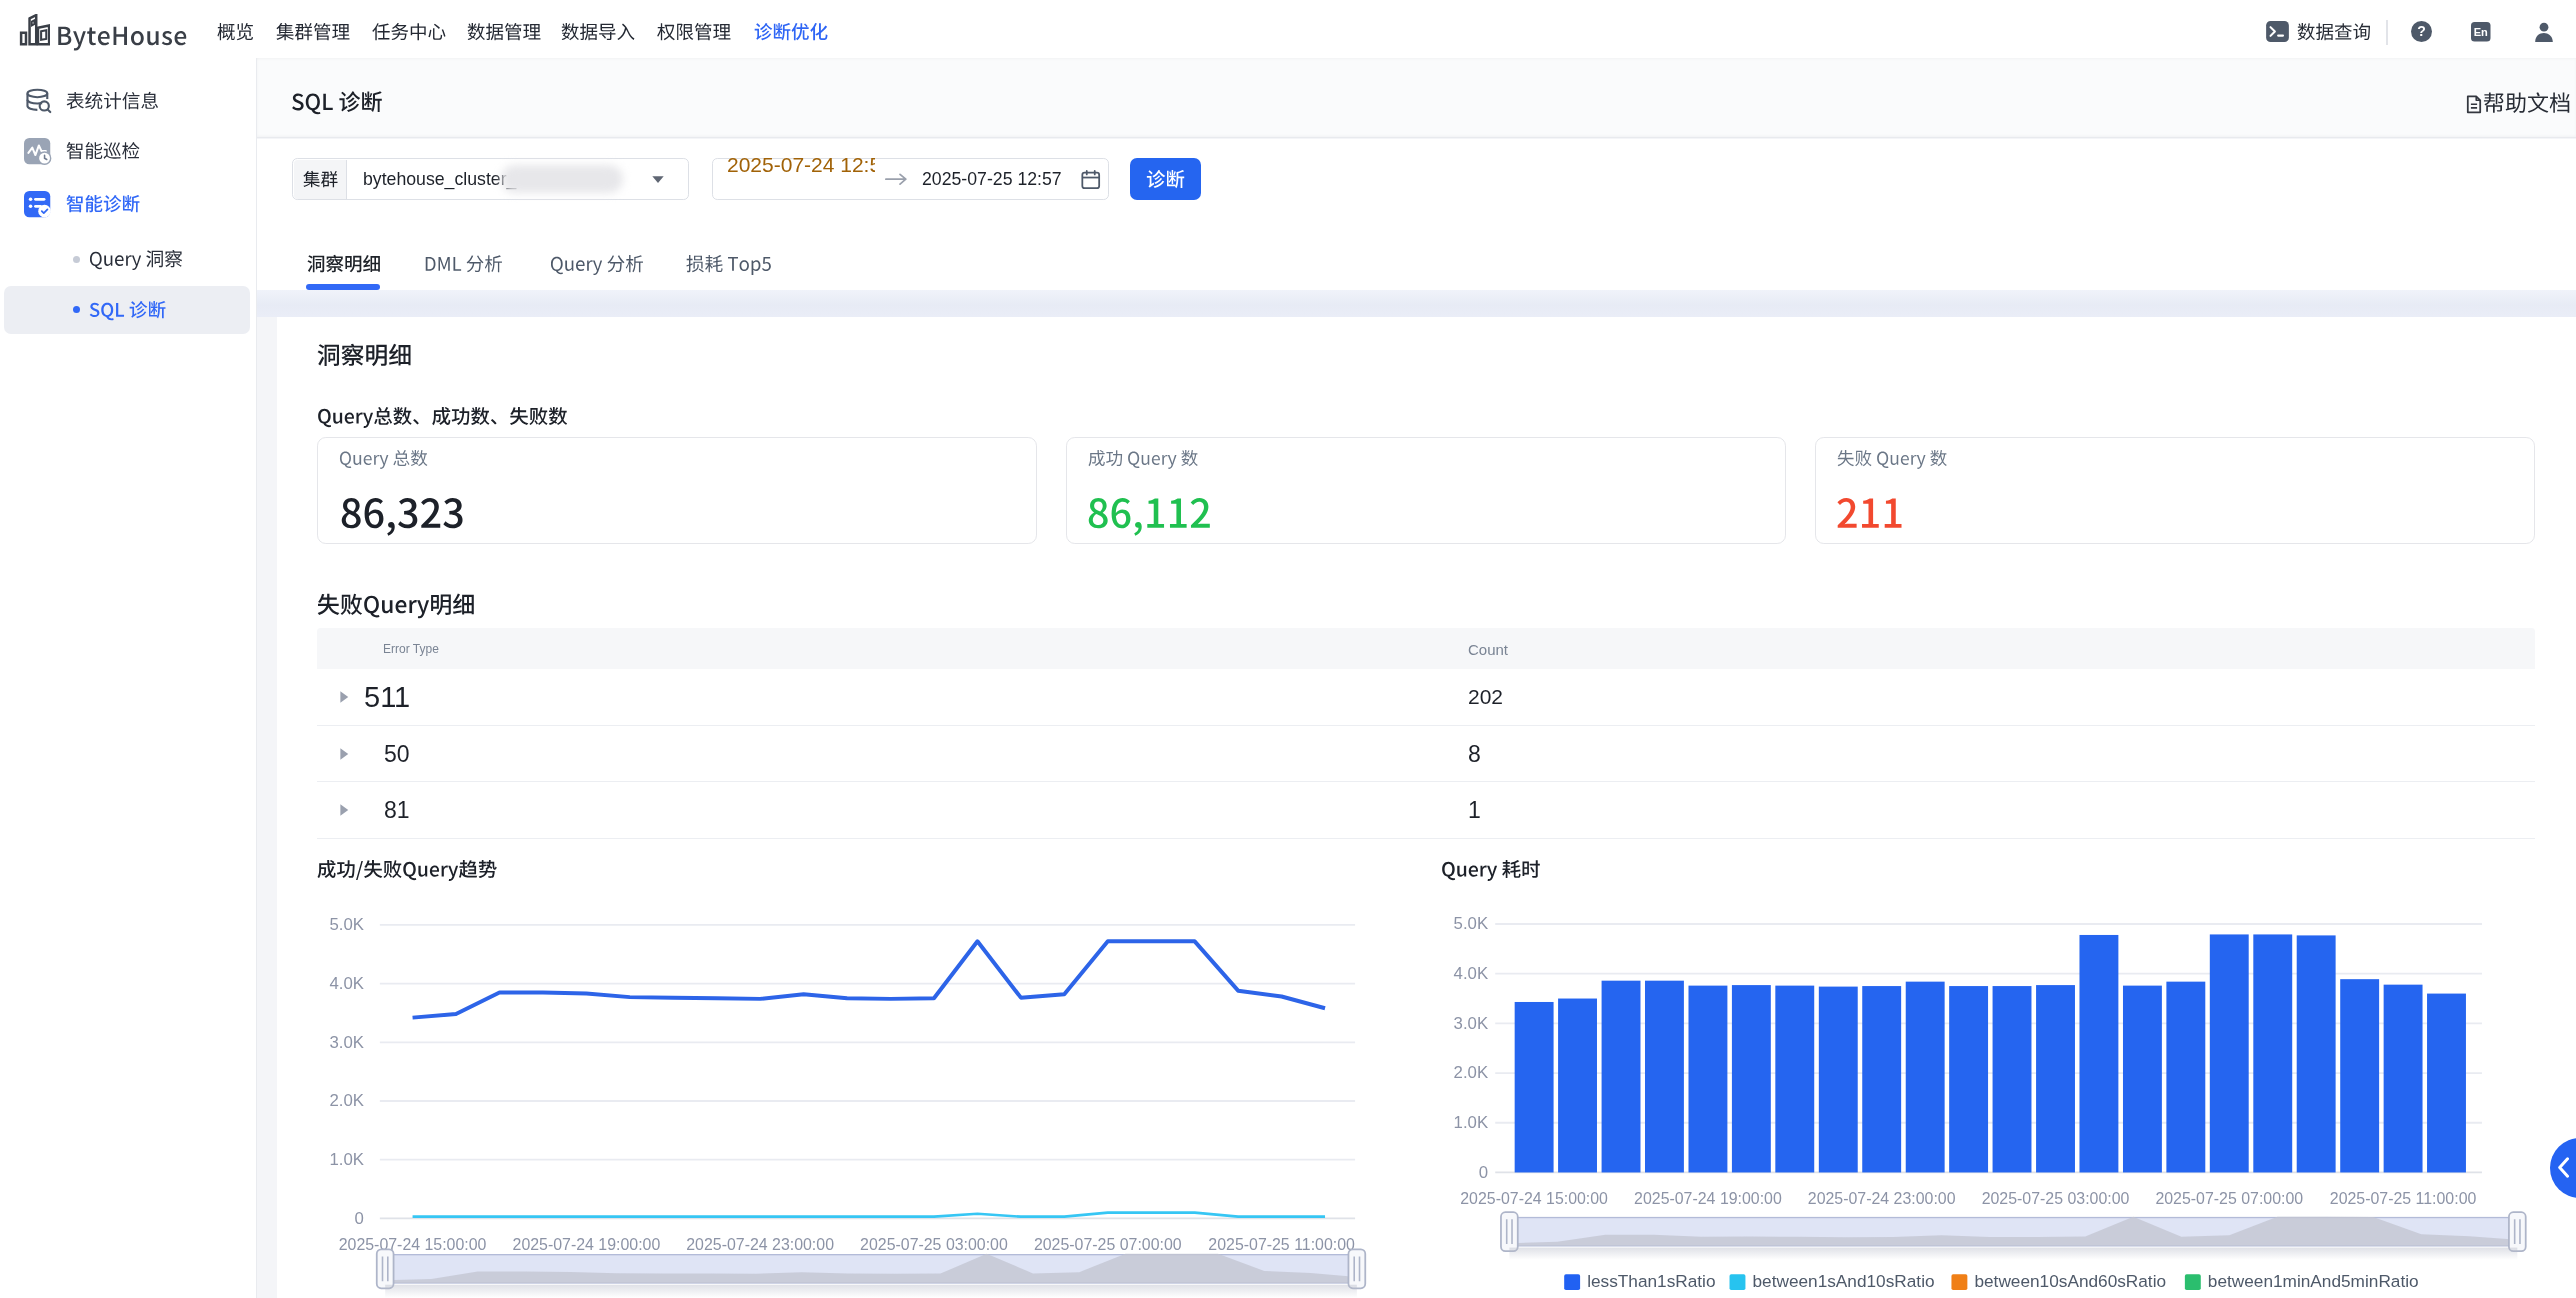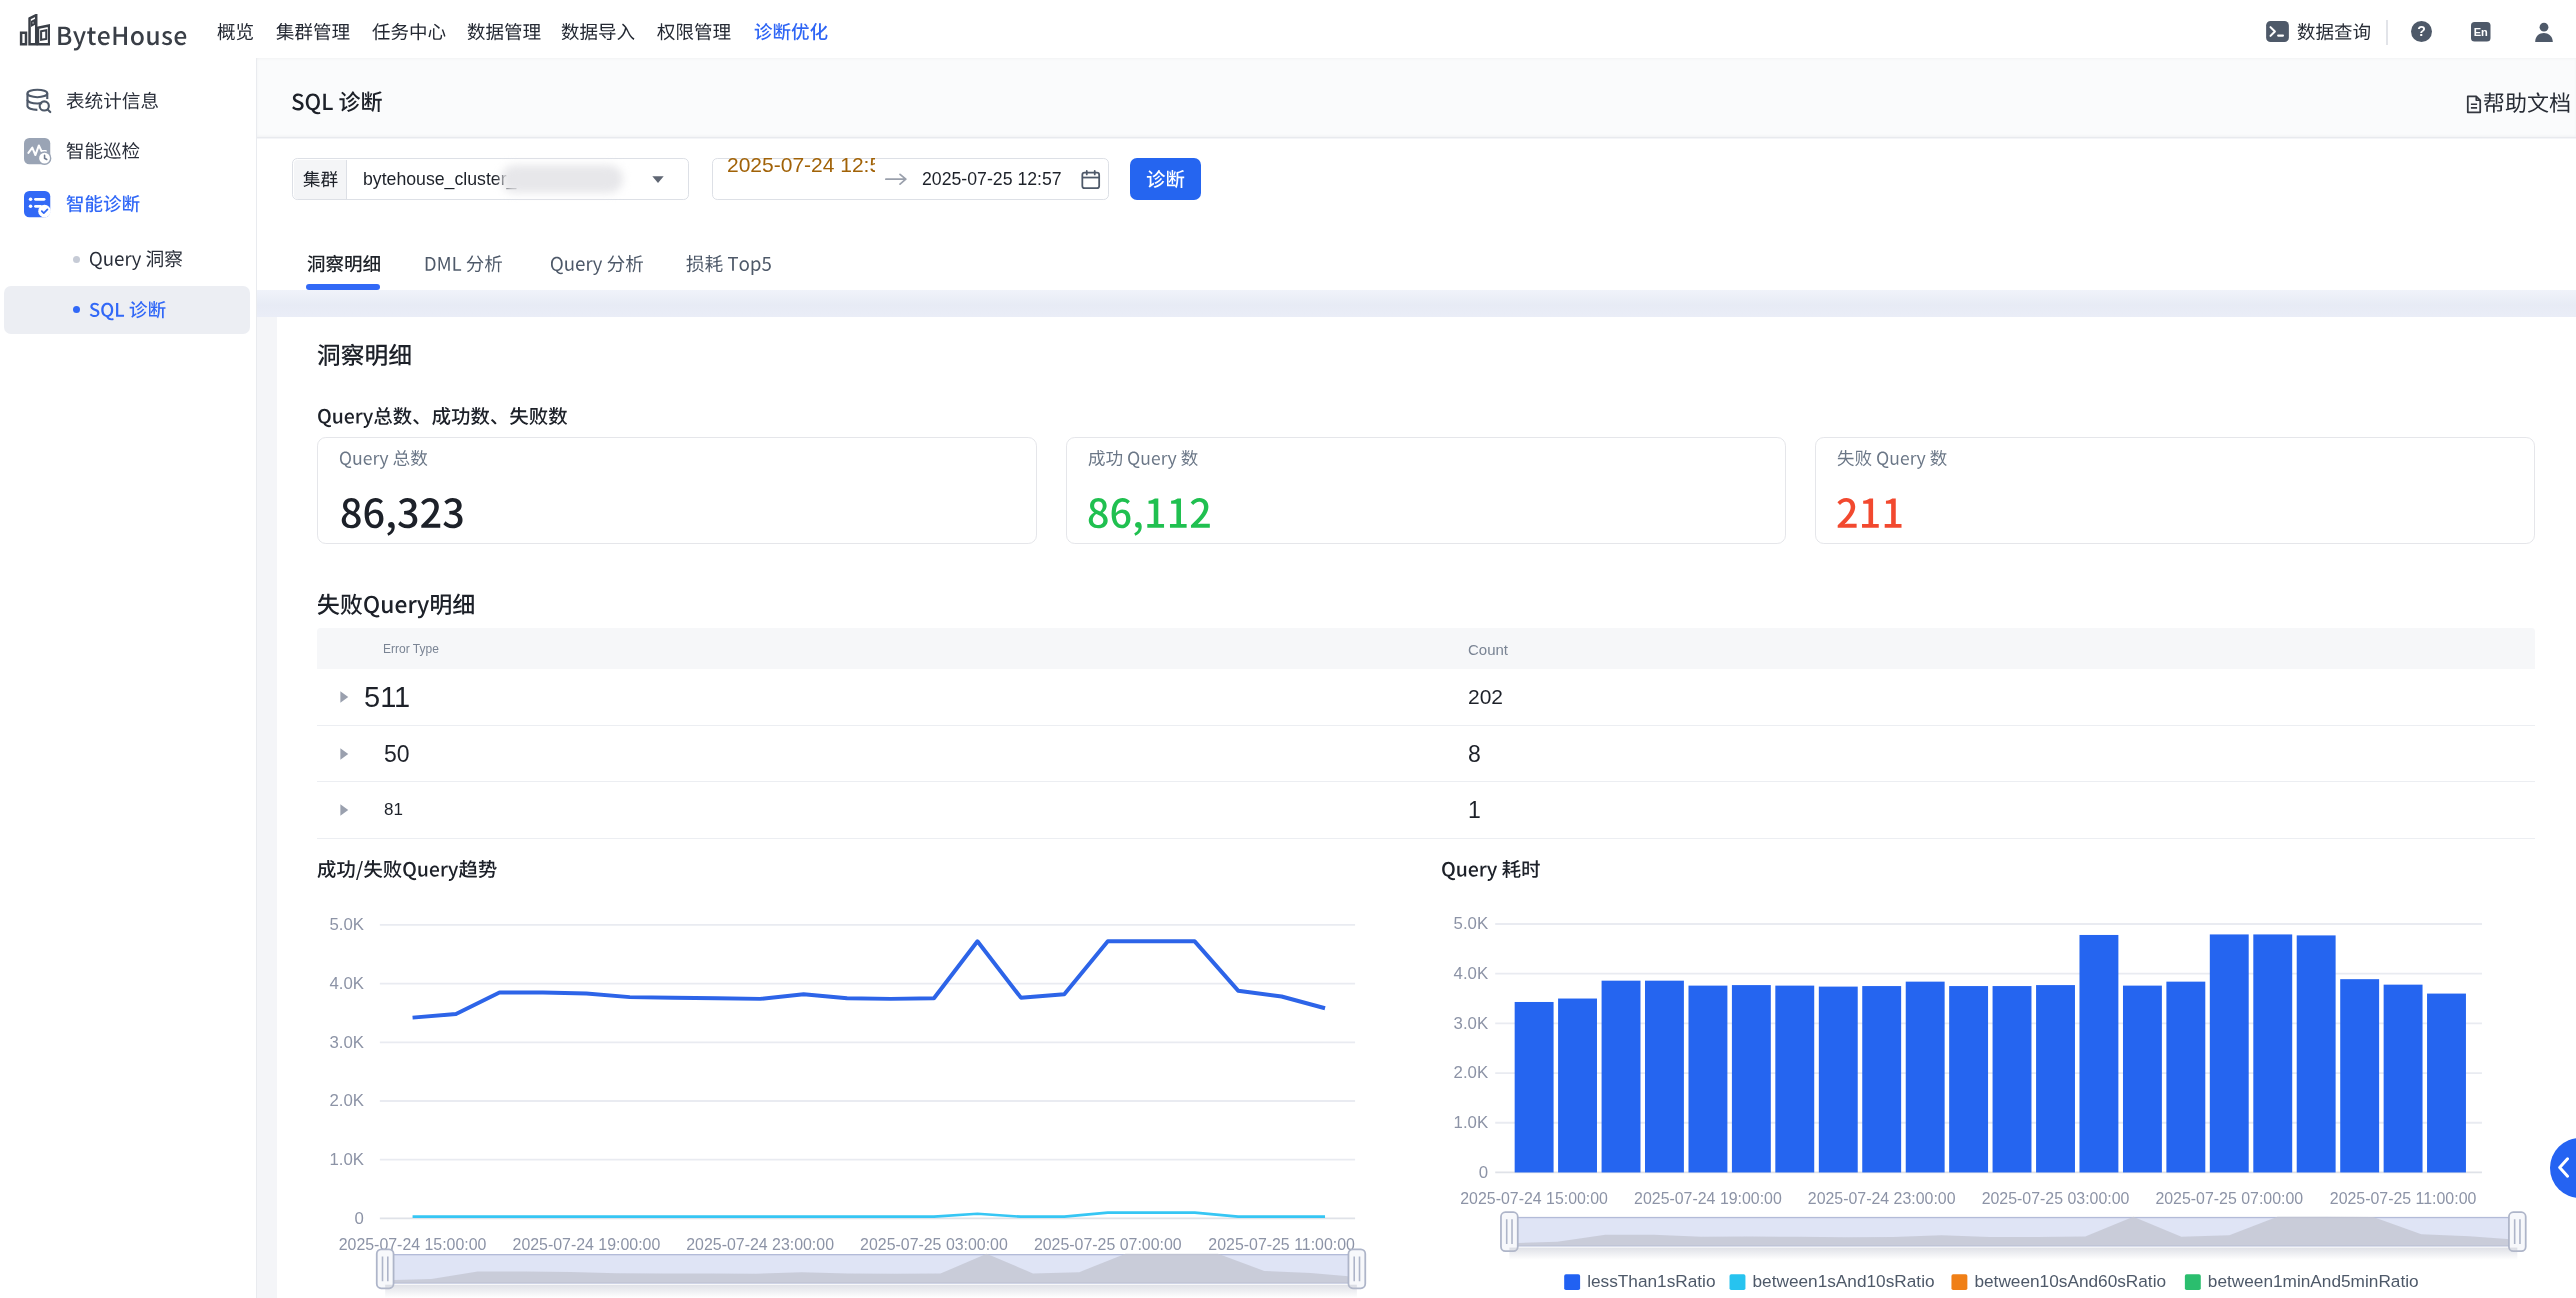--- a/index.html
+++ b/index.html
@@ -199,21 +199,21 @@
 <div class="abs" style="left:317px;top:725px;width:2218px;height:57px;border-bottom:1.8px solid #eceef2"></div>
 <svg class="abs" style="left:339px;top:747px" width="10.6" height="14" viewBox="0 0 12 16">
     <path d="M1.5 1.5 L10.5 8 L1.5 14.5 Z" fill="#9aa0ae"></path>
   </svg>
 <div class="abs" style="left:384px;top:740px;font-size:23px;line-height:28px;color:#1d2129">50</div>
 <div class="abs" style="left:1468px;top:740px;font-size:23px;line-height:28px;color:#1d2129">8</div>
 <div class="abs" style="left:317px;top:782px;width:2218px;height:57px;border-bottom:1.8px solid #eceef2"></div>
 <svg class="abs" style="left:339px;top:803px" width="10.6" height="14" viewBox="0 0 12 16">
     <path d="M1.5 1.5 L10.5 8 L1.5 14.5 Z" fill="#9aa0ae"></path>
   </svg>
-<div class="abs" style="left:384px;top:796px;font-size:17px;line-height:28px;color:#1d2129">81</div>
+<div class="abs" style="left:384px;top:796px;font-size:23px;line-height:28px;color:#1d2129">81</div>
 <div class="abs" style="left:1468px;top:796px;font-size:23px;line-height:28px;color:#1d2129">1</div>
 <svg style="position:absolute;left:316px;top:857px" width="182" height="26.5" viewBox="0 0 206 30">
     <path transform="translate(1 22)" d="M11.7 -18.5C11.7 -17.4 11.7 -16.2 11.8 -15H2.6V-8.7C2.6 -5.9 2.5 -2 0.7 0.6C1.2 0.9 2.1 1.6 2.4 2C4.4 -0.8 4.8 -5.2 4.8 -8.4H8.3C8.3 -5.1 8.1 -3.8 7.9 -3.5C7.7 -3.3 7.5 -3.2 7.2 -3.2C6.8 -3.2 6 -3.2 5.1 -3.3C5.4 -2.8 5.6 -2 5.6 -1.4C6.7 -1.3 7.7 -1.3 8.2 -1.4C8.9 -1.5 9.3 -1.6 9.7 -2.1C10.1 -2.8 10.3 -4.7 10.4 -9.5C10.4 -9.7 10.4 -10.3 10.4 -10.3H4.8V-13H11.9C12.2 -9.5 12.7 -6.3 13.5 -3.8C12.1 -2.2 10.5 -0.9 8.6 0C9.1 0.4 9.9 1.3 10.2 1.8C11.7 0.8 13.1 -0.3 14.3 -1.6C15.4 0.4 16.7 1.7 18.3 1.7C20.1 1.7 20.9 0.7 21.2 -3.3C20.6 -3.5 19.9 -3.9 19.4 -4.4C19.3 -1.6 19 -0.4 18.4 -0.4C17.5 -0.4 16.6 -1.6 15.9 -3.5C17.5 -5.6 18.8 -8.1 19.7 -11L17.6 -11.5C17 -9.5 16.2 -7.6 15.1 -6C14.6 -8 14.3 -10.4 14.1 -13H21V-15H18.7L19.8 -16.2C19 -16.9 17.3 -18 16 -18.6L14.7 -17.4C15.9 -16.7 17.3 -15.8 18.2 -15H13.9C13.9 -16.2 13.9 -17.4 13.9 -18.5Z M22.7 -4.2 23.2 -2.1C25.6 -2.7 28.8 -3.6 31.7 -4.5L31.5 -6.5L28.2 -5.6V-14.1H31.2V-16.1H23V-14.1H26.1V-5C24.8 -4.7 23.7 -4.4 22.7 -4.2ZM34.9 -18.2C34.9 -16.7 34.9 -15.1 34.8 -13.7H31.4V-11.7H34.8C34.5 -6.5 33.3 -2.2 28.8 0.2C29.3 0.6 29.9 1.3 30.2 1.9C35.2 -1 36.5 -5.8 36.9 -11.7H40.6C40.3 -4.3 40 -1.4 39.4 -0.7C39.2 -0.4 39 -0.4 38.5 -0.4C38.1 -0.4 36.9 -0.4 35.6 -0.5C36 0.1 36.2 1 36.3 1.6C37.5 1.6 38.7 1.6 39.5 1.6C40.3 1.5 40.8 1.3 41.3 0.6C42.1 -0.5 42.4 -3.7 42.7 -12.7C42.7 -13 42.7 -13.7 42.7 -13.7H36.9C37 -15.1 37 -16.7 37 -18.2Z M44.3 4H46L52.1 -17.6H50.4Z M62.4 -18.6V-14.9H58.7C59 -15.8 59.4 -16.8 59.7 -17.8L57.5 -18.3C56.7 -15.4 55.4 -12.5 53.7 -10.7C54.3 -10.4 55.3 -9.9 55.7 -9.6C56.4 -10.4 57.1 -11.5 57.7 -12.8H62.4V-11.7C62.4 -10.7 62.3 -9.7 62.2 -8.8H53.7V-6.7H61.7C60.7 -4 58.4 -1.6 53.4 0C53.8 0.5 54.4 1.3 54.7 1.8C60 0.1 62.5 -2.6 63.7 -5.6C65.4 -1.8 68.2 0.7 72.7 1.8C73 1.3 73.6 0.4 74.1 -0.1C69.7 -1 66.9 -3.3 65.4 -6.7H73.5V-8.8H64.4C64.5 -9.7 64.6 -10.7 64.6 -11.7V-12.8H71.6V-14.9H64.6V-18.6Z M79.6 -14.3V-8.4C79.6 -5.6 79.3 -1.7 75.3 0.5C75.8 0.8 76.3 1.5 76.6 1.8C80.8 -0.8 81.4 -5 81.4 -8.3V-14.3ZM80.9 -2.7C81.8 -1.4 83 0.3 83.6 1.3L85.1 0.3C84.5 -0.7 83.3 -2.4 82.4 -3.6ZM76.4 -17.5V-4H78.1V-15.6H82.8V-4.1H84.6V-17.5ZM88.5 -12.8H92.3C92 -9.7 91.3 -7.1 90.3 -5.1C89.2 -6.9 88.4 -8.9 87.8 -11.1C88.1 -11.6 88.3 -12.2 88.5 -12.8ZM88.2 -18.4C87.5 -15 86.3 -11.7 84.7 -9.5C85.1 -9.1 85.7 -8.2 86 -7.8C86.2 -8.1 86.5 -8.5 86.7 -8.9C87.4 -6.8 88.2 -5 89.3 -3.3C88.2 -1.7 86.8 -0.5 85.1 0.3C85.5 0.6 86.1 1.4 86.4 1.8C87.9 1 89.3 -0.2 90.4 -1.8C91.6 -0.3 93 0.9 94.6 1.8C94.9 1.3 95.5 0.6 95.9 0.3C94.2 -0.6 92.7 -1.8 91.5 -3.4C92.7 -5.8 93.6 -8.9 94.1 -12.8H95.5V-14.7H89.2C89.5 -15.8 89.8 -16.9 90 -18Z M104.9 -1.8C102.2 -1.8 100.5 -4.2 100.5 -8.2C100.5 -11.9 102.2 -14.3 104.9 -14.3C107.6 -14.3 109.3 -11.9 109.3 -8.2C109.3 -4.2 107.6 -1.8 104.9 -1.8ZM110 4.2C111 4.2 111.9 4 112.5 3.8L112 1.8C111.5 2 110.9 2.1 110.2 2.1C108.6 2.1 107.1 1.5 106.4 0.2C109.7 -0.5 111.9 -3.6 111.9 -8.2C111.9 -13.4 109.1 -16.5 104.9 -16.5C100.7 -16.5 97.8 -13.4 97.8 -8.2C97.8 -3.5 100.2 -0.4 103.7 0.2C104.7 2.5 106.8 4.2 110 4.2Z M118.6 0.3C120.3 0.3 121.5 -0.5 122.6 -1.8H122.6L122.8 0H124.9V-12.1H122.4V-3.7C121.4 -2.4 120.6 -1.9 119.5 -1.9C118.1 -1.9 117.5 -2.7 117.5 -4.8V-12.1H114.9V-4.5C114.9 -1.4 116 0.3 118.6 0.3Z M133.8 0.3C135.3 0.3 136.8 -0.2 137.9 -1L137 -2.6C136.1 -2 135.2 -1.7 134.1 -1.7C132 -1.7 130.5 -3.1 130.3 -5.4H138.2C138.3 -5.7 138.3 -6.2 138.3 -6.7C138.3 -10.1 136.6 -12.4 133.4 -12.4C130.6 -12.4 127.9 -10 127.9 -6C127.9 -2 130.5 0.3 133.8 0.3ZM130.3 -7.1C130.6 -9.3 131.9 -10.4 133.4 -10.4C135.2 -10.4 136.1 -9.2 136.1 -7.1Z M141.2 0H143.7V-7.5C144.5 -9.5 145.6 -10.1 146.6 -10.1C147.1 -10.1 147.4 -10.1 147.9 -9.9L148.3 -12.2C147.9 -12.3 147.6 -12.4 147 -12.4C145.6 -12.4 144.4 -11.5 143.5 -9.9H143.5L143.2 -12.1H141.2Z M150.7 5.1C153.3 5.1 154.5 3.3 155.5 0.7L159.9 -12.1H157.5L155.5 -5.9C155.2 -4.8 154.9 -3.6 154.6 -2.5H154.5C154.1 -3.6 153.7 -4.8 153.4 -5.9L151.1 -12.1H148.6L153.4 -0.1L153.1 0.7C152.7 2 151.9 3 150.6 3C150.3 3 149.9 2.9 149.7 2.8L149.2 4.8C149.6 5 150.1 5.1 150.7 5.1Z M173.8 -14.8H177.3C176.9 -14 176.4 -13 175.9 -12.1H172.1C172.8 -12.9 173.4 -13.9 173.8 -14.8ZM171.8 -8.2V-6.5H178.2V-4.4H171V-2.6H180.2V-12.1H178C178.7 -13.4 179.4 -14.9 179.9 -16.2L178.6 -16.7L178.3 -16.5H174.6L175.2 -17.9L173.2 -18.2C172.6 -16.4 171.5 -14.1 169.8 -12.4C170.3 -12.2 171 -11.6 171.3 -11.2L171.5 -11.4V-10.2H178.2V-8.2ZM162.4 -8.3C162.3 -4.6 162.1 -1.3 160.8 0.7C161.2 1 162 1.6 162.3 1.9C163.1 0.7 163.5 -0.7 163.8 -2.5C165.7 0.7 168.8 1.3 173.3 1.3H180.8C180.9 0.6 181.3 -0.3 181.6 -0.8C180.1 -0.7 174.5 -0.7 173.3 -0.7C171 -0.7 169.2 -0.8 167.7 -1.5V-5.2H170.5V-7H167.7V-9.7H170.6V-11.6H167.3V-13.9H170.1V-15.8H167.3V-18.6H165.3V-15.8H162.1V-13.9H165.3V-11.6H161.3V-9.7H165.7V-2.8C165.1 -3.4 164.6 -4.2 164.1 -5.3C164.2 -6.2 164.3 -7.2 164.3 -8.2Z M186.7 -18.6V-16.5H183.5V-14.7H186.7V-12.8L183.2 -12.4L183.6 -10.5L186.7 -11V-9.5C186.7 -9.2 186.6 -9.1 186.3 -9.1C186 -9.1 185.1 -9.1 184.1 -9.1C184.4 -8.6 184.6 -7.9 184.7 -7.4C186.2 -7.4 187.1 -7.4 187.7 -7.7C188.4 -8 188.6 -8.5 188.6 -9.4V-11.3L191.4 -11.7L191.4 -13.6L188.6 -13.1V-14.7H191.3V-16.5H188.6V-18.6ZM191.3 -7.7C191.2 -7.2 191.2 -6.7 191.1 -6.2H184.1V-4.4H190.5C189.5 -2.3 187.6 -0.8 183.1 0.1C183.5 0.5 184 1.3 184.2 1.9C189.6 0.7 191.7 -1.5 192.7 -4.4H199C198.8 -1.9 198.4 -0.7 198 -0.4C197.8 -0.2 197.5 -0.1 197.1 -0.1C196.5 -0.1 195.1 -0.2 193.7 -0.3C194 0.2 194.3 1 194.3 1.6C195.7 1.7 197.1 1.7 197.8 1.6C198.7 1.6 199.2 1.5 199.8 0.9C200.5 0.2 200.9 -1.5 201.3 -5.4C201.3 -5.7 201.3 -6.2 201.3 -6.2H193.2L193.5 -7.7H192.4C193.6 -8.3 194.5 -9.2 195.2 -10.2C196.1 -9.5 196.9 -8.9 197.5 -8.4L198.6 -10.1C198 -10.6 197 -11.2 196 -11.9C196.2 -12.7 196.4 -13.7 196.5 -14.7H198.9C198.9 -10.4 199.1 -7.6 201.4 -7.6C202.7 -7.6 203.3 -8.2 203.5 -10.6C203 -10.7 202.4 -11 202 -11.3C201.9 -10 201.8 -9.4 201.5 -9.4C200.7 -9.4 200.7 -11.9 200.8 -16.5H196.7L196.8 -18.6H194.8L194.8 -16.5H191.8V-14.7H194.6C194.5 -14.1 194.4 -13.5 194.3 -12.9L192.6 -13.9L191.6 -12.5L193.5 -11.2C192.9 -10.3 192.1 -9.5 190.8 -9C191.1 -8.7 191.6 -8.1 191.9 -7.7Z" fill="#1d2129"></path>
   </svg>
 <svg style="position:absolute;left:1440px;top:857px" width="102" height="26.5" viewBox="0 0 115 30">
     <path transform="translate(1 22)" d="M8.3 -1.8C5.6 -1.8 3.9 -4.2 3.9 -8.2C3.9 -11.9 5.6 -14.3 8.3 -14.3C11 -14.3 12.7 -11.9 12.7 -8.2C12.7 -4.2 11 -1.8 8.3 -1.8ZM13.4 4.2C14.4 4.2 15.3 4 15.9 3.8L15.4 1.8C14.9 2 14.4 2.1 13.7 2.1C12 2.1 10.6 1.5 9.8 0.2C13.2 -0.5 15.4 -3.6 15.4 -8.2C15.4 -13.4 12.5 -16.5 8.3 -16.5C4.1 -16.5 1.2 -13.4 1.2 -8.2C1.2 -3.5 3.6 -0.4 7.1 0.2C8.1 2.5 10.3 4.2 13.4 4.2Z M22.1 0.3C23.7 0.3 24.9 -0.5 26 -1.8H26.1L26.3 0H28.4V-12.1H25.8V-3.7C24.8 -2.4 24 -1.9 22.9 -1.9C21.5 -1.9 20.9 -2.7 20.9 -4.8V-12.1H18.3V-4.5C18.3 -1.4 19.5 0.3 22.1 0.3Z M37.2 0.3C38.8 0.3 40.2 -0.2 41.3 -1L40.4 -2.6C39.5 -2 38.6 -1.7 37.5 -1.7C35.4 -1.7 34 -3.1 33.8 -5.4H41.6C41.7 -5.7 41.8 -6.2 41.8 -6.7C41.8 -10.1 40 -12.4 36.8 -12.4C34 -12.4 31.3 -10 31.3 -6C31.3 -2 33.9 0.3 37.2 0.3ZM33.7 -7.1C34 -9.3 35.3 -10.4 36.8 -10.4C38.6 -10.4 39.6 -9.2 39.6 -7.1Z M44.6 0H47.1V-7.5C47.9 -9.5 49.1 -10.1 50 -10.1C50.6 -10.1 50.8 -10.1 51.3 -9.9L51.7 -12.2C51.3 -12.3 51 -12.4 50.4 -12.4C49.1 -12.4 47.8 -11.5 46.9 -9.9H46.9L46.7 -12.1H44.6Z M54.2 5.1C56.7 5.1 58 3.3 58.9 0.7L63.4 -12.1H60.9L59 -5.9C58.7 -4.8 58.3 -3.6 58 -2.5H57.9C57.5 -3.6 57.2 -4.8 56.8 -5.9L54.6 -12.1H52L56.8 -0.1L56.5 0.7C56.1 2 55.3 3 54 3C53.7 3 53.3 2.9 53.1 2.8L52.6 4.8C53 5 53.5 5.1 54.2 5.1Z M73.2 -18.6V-16.3H69.8V-14.5H73.2V-12.7H70.3V-10.9H73.2V-9H69.5V-7.2H72.6C71.8 -5.5 70.4 -3.7 69.2 -2.6C69.5 -2.1 70 -1.3 70.2 -0.7C71.2 -1.7 72.3 -3.2 73.2 -4.8V1.8H75.1V-4.9C75.9 -4 76.7 -2.8 77.1 -2.1L78.4 -3.8C78 -4.3 76.4 -6.2 75.4 -7.2H78.4V-9H75.1V-10.9H77.5V-12.7H75.1V-14.5H77.9V-16.3H75.1V-18.6ZM86.8 -18.5C84.9 -17.2 81.5 -16 78.4 -15.1C78.7 -14.7 79 -14 79.1 -13.6C80.1 -13.8 81.2 -14.1 82.3 -14.5V-11.6L78.8 -11L79.1 -9.2L82.3 -9.7V-6.7L78.3 -6.1L78.6 -4.2L82.3 -4.8V-1.4C82.3 0.9 82.8 1.5 84.8 1.5C85.2 1.5 87.1 1.5 87.5 1.5C89.3 1.5 89.8 0.5 90 -2.6C89.4 -2.7 88.6 -3 88.2 -3.4C88.1 -0.8 88 -0.2 87.3 -0.2C86.9 -0.2 85.4 -0.2 85.1 -0.2C84.4 -0.2 84.3 -0.4 84.3 -1.4V-5.1L89.8 -5.9L89.6 -7.8L84.3 -7V-10L89 -10.7L88.7 -12.6L84.3 -11.9V-15.2C85.9 -15.7 87.3 -16.4 88.5 -17.1Z M100.9 -9.7C102 -8.1 103.5 -5.8 104.1 -4.5L106 -5.5C105.2 -6.8 103.7 -9 102.6 -10.6ZM97.5 -8.7V-4.1H94.2V-8.7ZM97.5 -10.5H94.2V-14.9H97.5ZM92.2 -16.8V-0.5H94.2V-2.2H99.4V-16.8ZM107.2 -18.4V-14.3H100.3V-12.3H107.2V-1.1C107.2 -0.6 107.1 -0.5 106.6 -0.5C106.1 -0.5 104.5 -0.5 102.8 -0.5C103.2 0.1 103.5 1 103.6 1.6C105.8 1.6 107.3 1.5 108.2 1.2C109 0.9 109.4 0.3 109.4 -1.1V-12.3H111.8V-14.3H109.4V-18.4Z" fill="#1d2129"></path>
   </svg>
 <svg class="abs" style="left:277px;top:840px" width="1150" height="458" viewBox="0 0 1300 518">
     <line x1="116" y1="96.0" x2="1219" y2="96.0" stroke="#e9ebf1" stroke-width="2"></line>
     <text x="98" y="102.0" text-anchor="end" font-size="19" fill="#8c93a6">5.0K</text>

